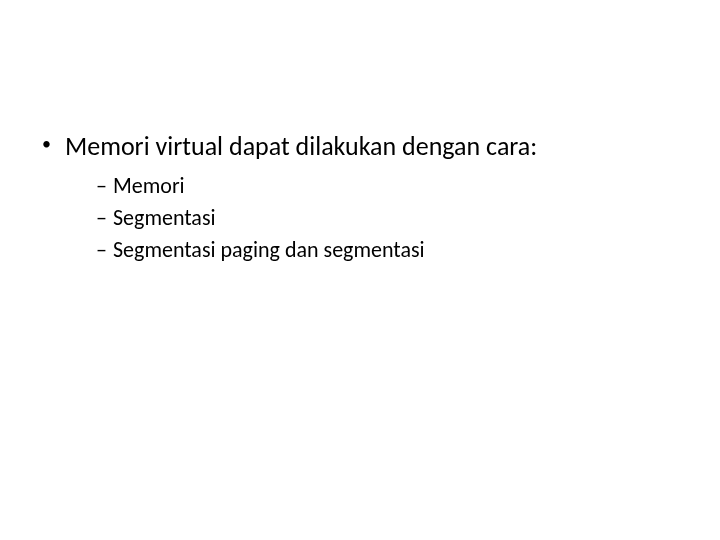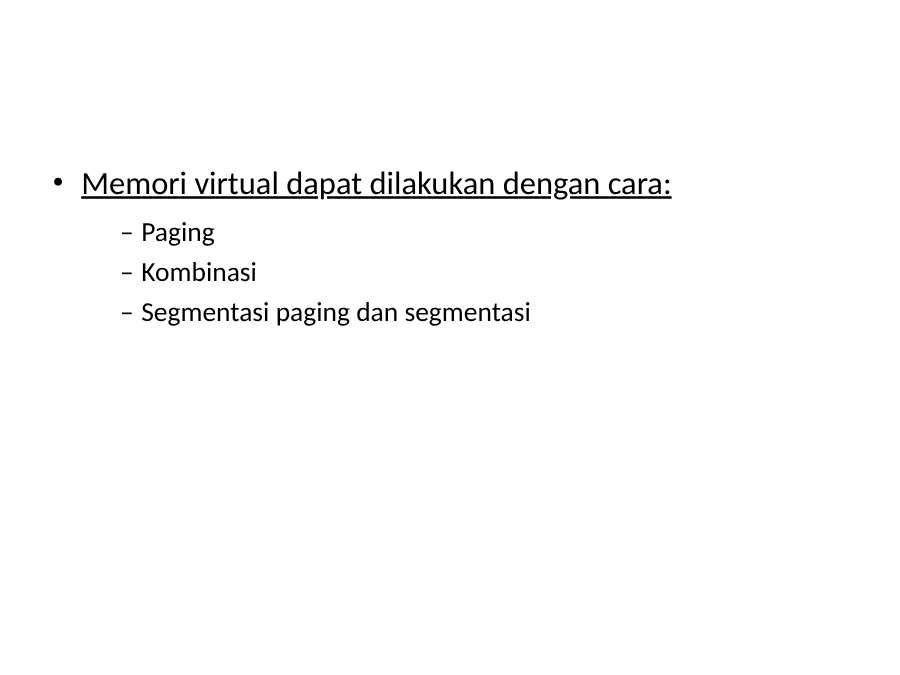--- a/index.html
+++ b/index.html
@@ -25,21 +25,20 @@
   .bullet-dot {
     font-size: 18px;
     line-height: 28px;
     margin-right: 14px;
     margin-left: 4px;
   }
   .bullet-text {
     font-size: 26px;
     line-height: 32px;
     letter-spacing: 0px;
-    text-decoration: underline;
   }
   .sub-list {
     margin-left: 58px;
     margin-top: 6px;
   }
   .sub-row {
     display: flex;
     align-items: flex-start;
     margin-bottom: 4px;
   }
@@ -59,25 +58,25 @@
 <div class="content">
 
   <div class="bullet-row">
     <span class="bullet-dot">•</span>
     <span class="bullet-text">Memori virtual dapat dilakukan dengan cara:</span>
   </div>
 
   <div class="sub-list">
     <div class="sub-row">
       <span class="sub-dash">–</span>
-      <span class="sub-text">Paging</span>
+      <span class="sub-text">Memori</span>
     </div>
     <div class="sub-row">
       <span class="sub-dash">–</span>
-      <span class="sub-text">Kombinasi</span>
+      <span class="sub-text">Segmentasi</span>
     </div>
     <div class="sub-row">
       <span class="sub-dash">–</span>
       <span class="sub-text">Segmentasi paging dan segmentasi</span>
     </div>
   </div>
 
 </div>
 
 </body></html>

